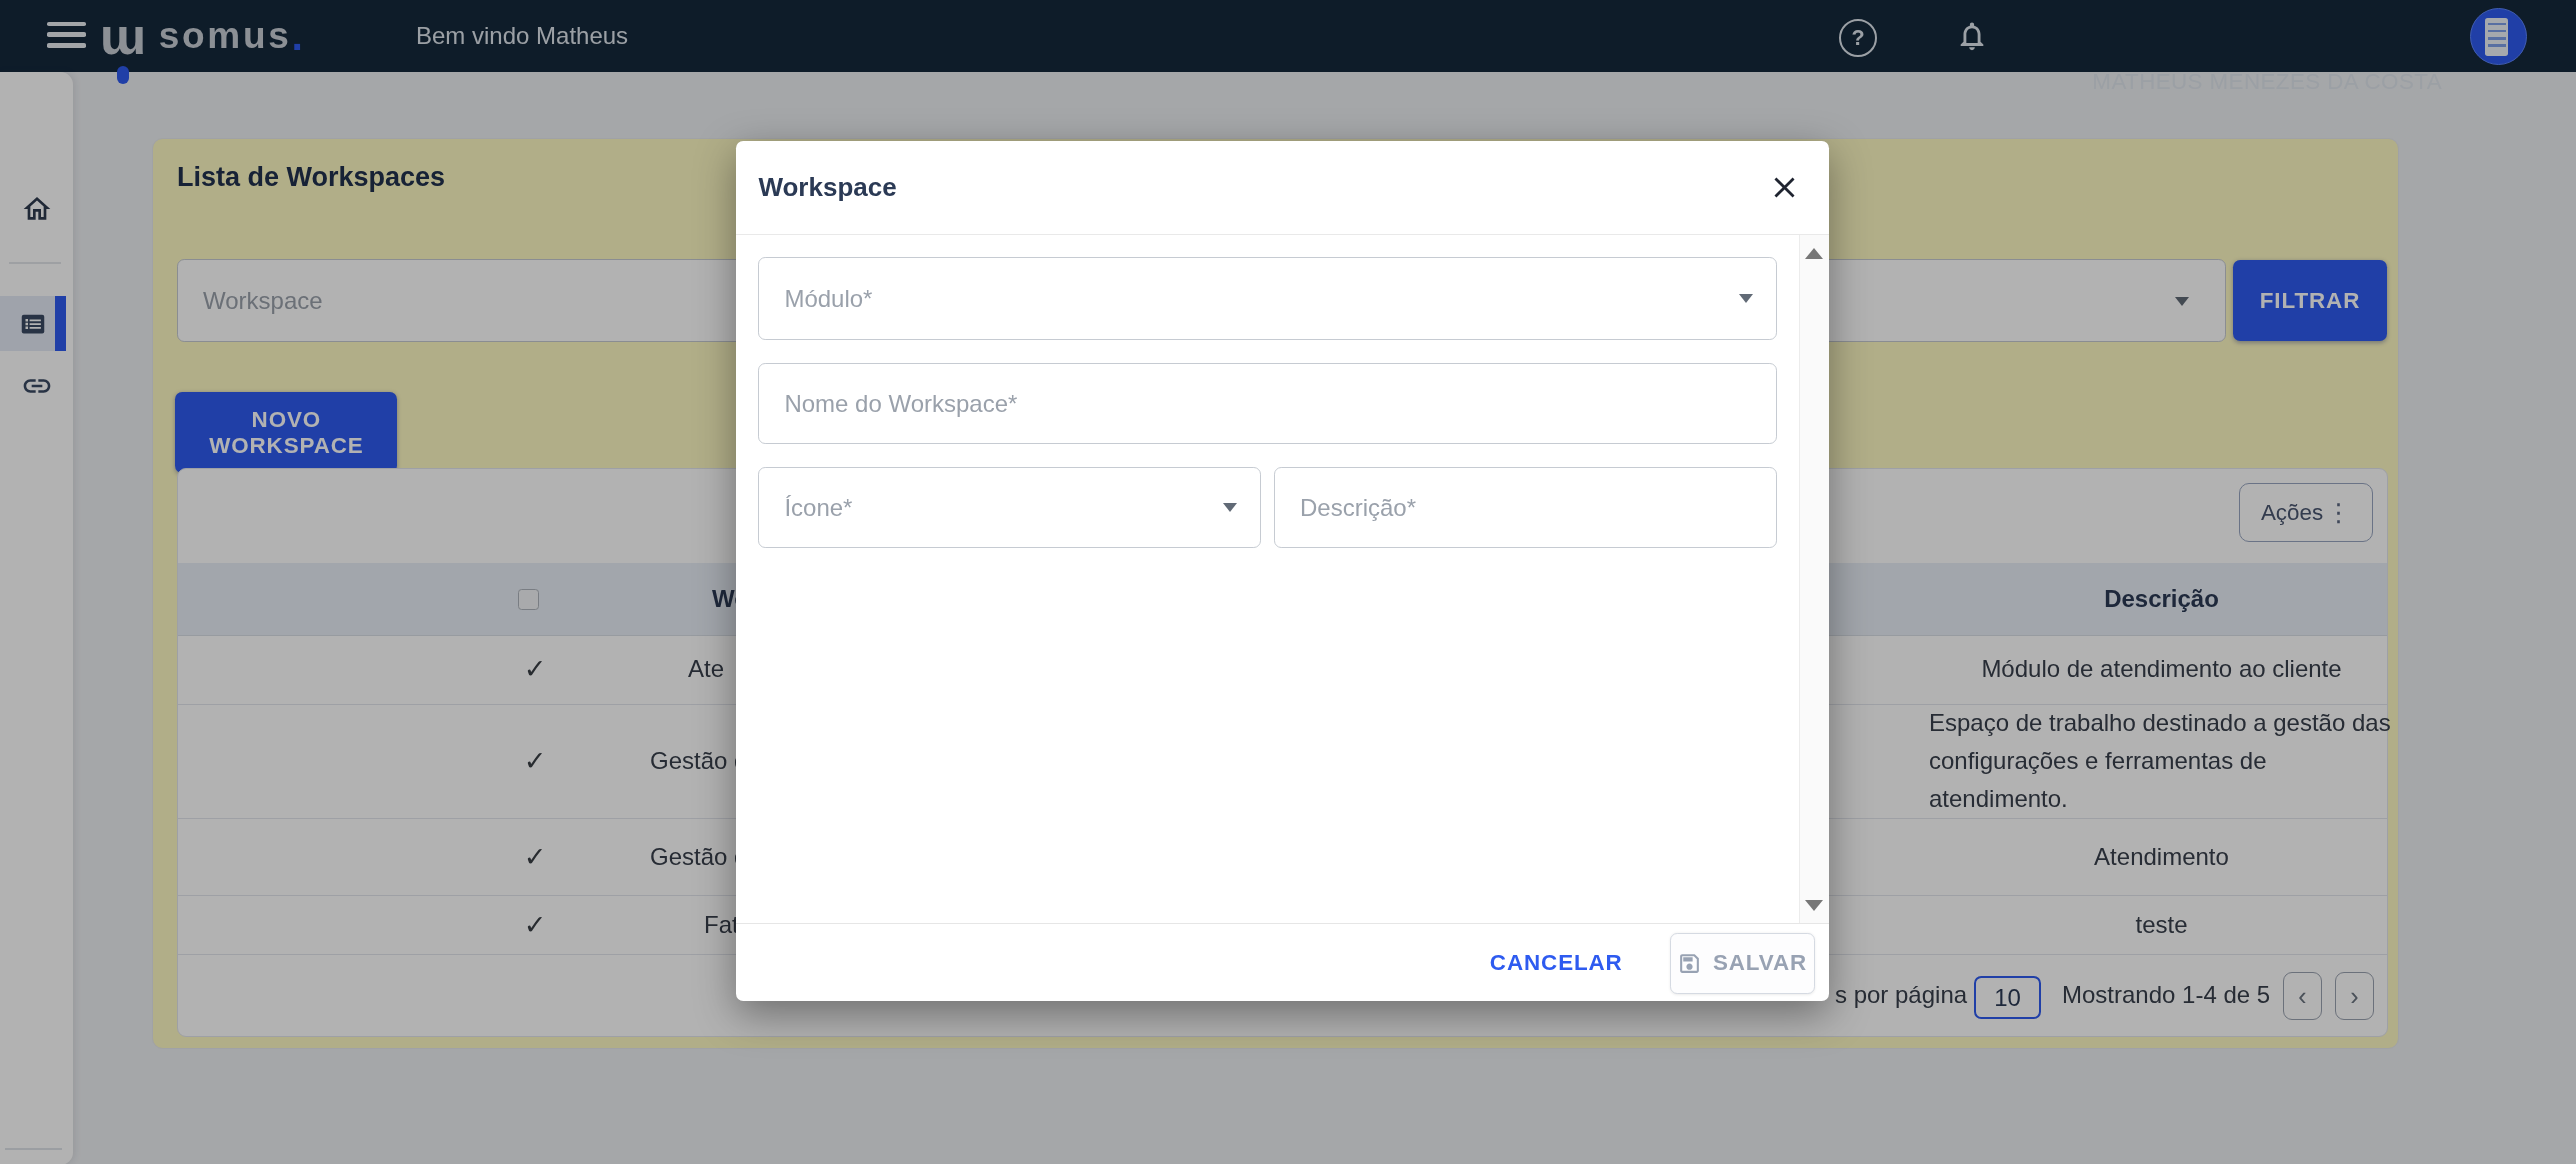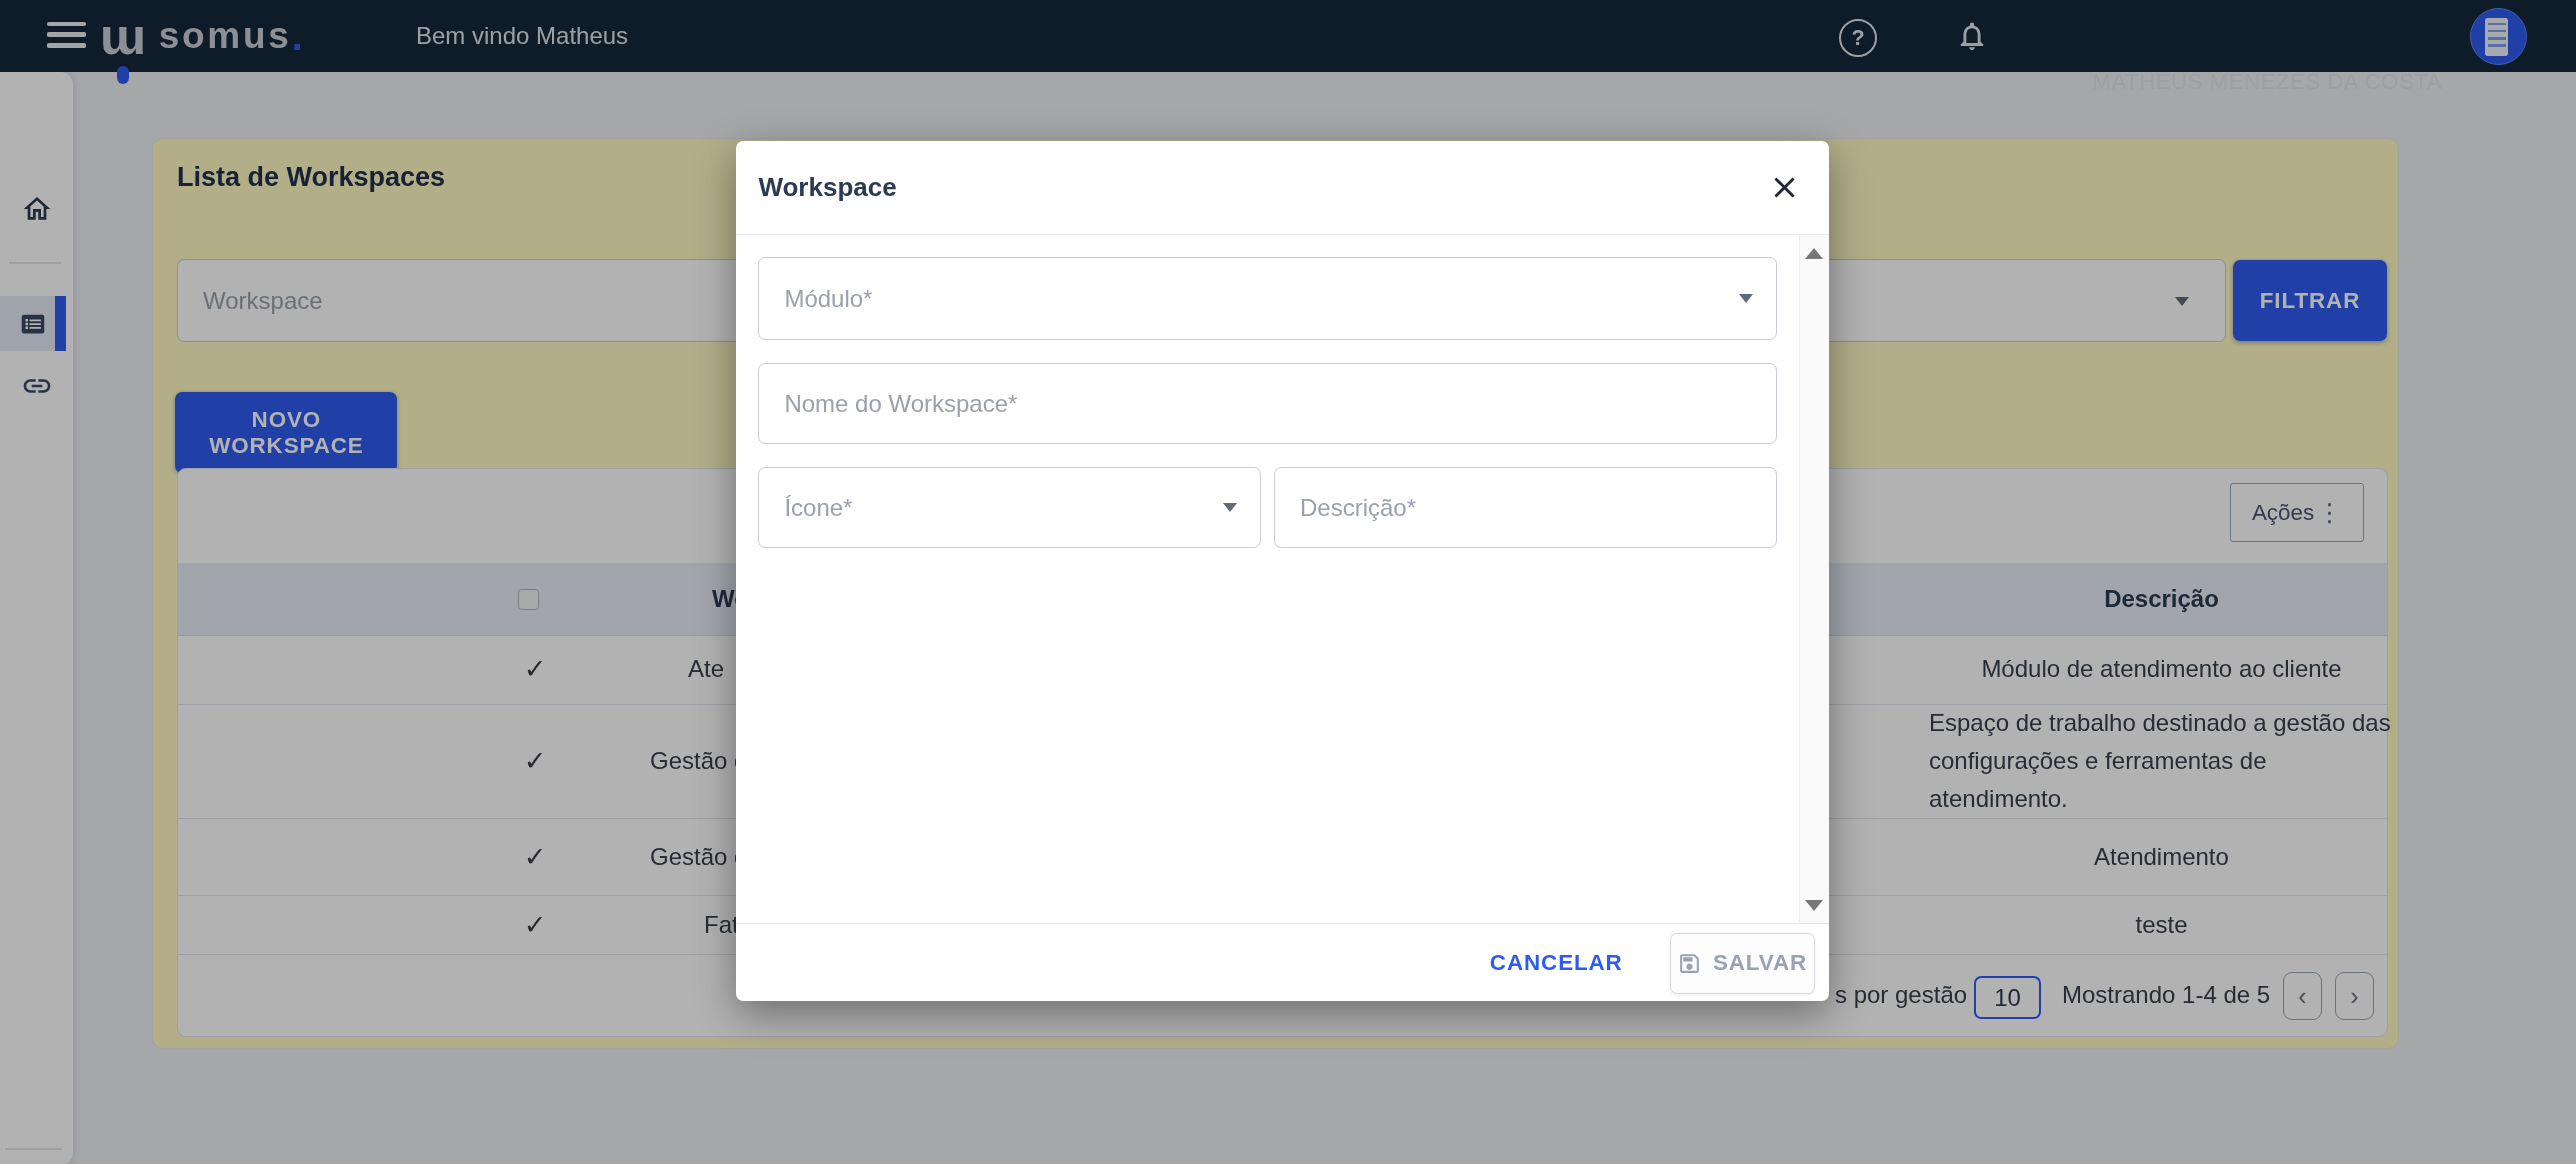--- a/index.html
+++ b/index.html
@@ -47,21 +47,21 @@
   .caret{width:0;height:0;border-left:7.2px solid transparent;border-right:7.2px solid transparent;border-top:9px solid #616a76;}
   .filter-select .caret{position:absolute;right:36px;top:37px;}
   .btn-blue{background:#2e5bf0;color:#fff;border:none;border-radius:7.2px;font-size:22.4px;font-weight:600;
             letter-spacing:0.9px;font-family:"Liberation Sans",sans-serif;cursor:pointer;box-shadow:0 1.8px 4.5px rgba(20,40,120,.35);}
   .filtrar{position:absolute;left:2080px;top:121px;width:154px;height:81px;}
   .novo{position:absolute;left:22.4px;top:253px;width:222px;height:81px;}
 
   
   .tablebox{position:absolute;left:24px;top:329px;width:2209px;height:567px;border:0.9px solid #e3e6ec;border-radius:9px;background:#fff;}
   .t-toolbar{position:absolute;left:0;top:0;width:100%;height:94px;border-bottom:0.9px solid #e3e6ec;}
-  .acoes{position:absolute;right:23px;top:14.3px;width:134px;height:59px;border:1.8px solid #98a5c0;border-radius:3px;background:transparent;
+  .acoes{position:absolute;right:14px;top:14.3px;width:134px;height:59px;border:1.8px solid #98a5c0;border-radius:10px;background:transparent;
          color:#4a5670;font-size:22.4px;font-family:"Liberation Sans",sans-serif;display:flex;align-items:center;justify-content:center;gap:3px;cursor:pointer;}
   .acoes .dots{font-size:25px;color:#5b6780;}
   .t-header{position:absolute;left:0;top:94px;width:100%;height:72px;background:#e9eef6;border-bottom:0.9px solid #d9deе6;}
   .t-header{border-bottom:0.9px solid #d9dee6;}
   .chk{position:absolute;left:340px;top:26px;width:19px;height:19px;border:1.8px solid #aeb4bc;border-radius:3.6px;background:#f2f4f6;cursor:pointer;}
   .frag{position:absolute;height:100%;display:flex;align-items:center;font-size:24px;color:#39404c;white-space:nowrap;}
   .hfrag{font-weight:600;color:#2b3a55;}
   .desc-h{position:absolute;left:1751px;top:0;width:465px;height:100%;display:flex;align-items:center;justify-content:center;
           font-size:24px;font-weight:600;color:#2b3a55;}
   .t-row{position:absolute;left:0;width:100%;border-bottom:0.9px solid #e3e6ec;}
@@ -208,21 +208,21 @@
         <span class="frag" style="left:472px;">Gestão d</span>
         <span class="desc-c">Atendimento</span>
       </div>
       <div class="t-row r4">
         <span class="tick">✓</span>
         <span class="frag" style="left:526px;">Fat</span>
         <span class="desc-c">teste</span>
       </div>
 
       <div class="t-footer">
-        <span class="pp-frag">s por gestão</span>
+        <span class="pp-frag">s por página</span>
         <span class="pp-box">10</span>
         <span class="showing">Mostrando 1-4 de 5</span>
         <button class="pgbtn prev">‹</button>
         <button class="pgbtn next">›</button>
       </div>
     </section>
   </main>
 
   <div class="overlay"></div>
 

